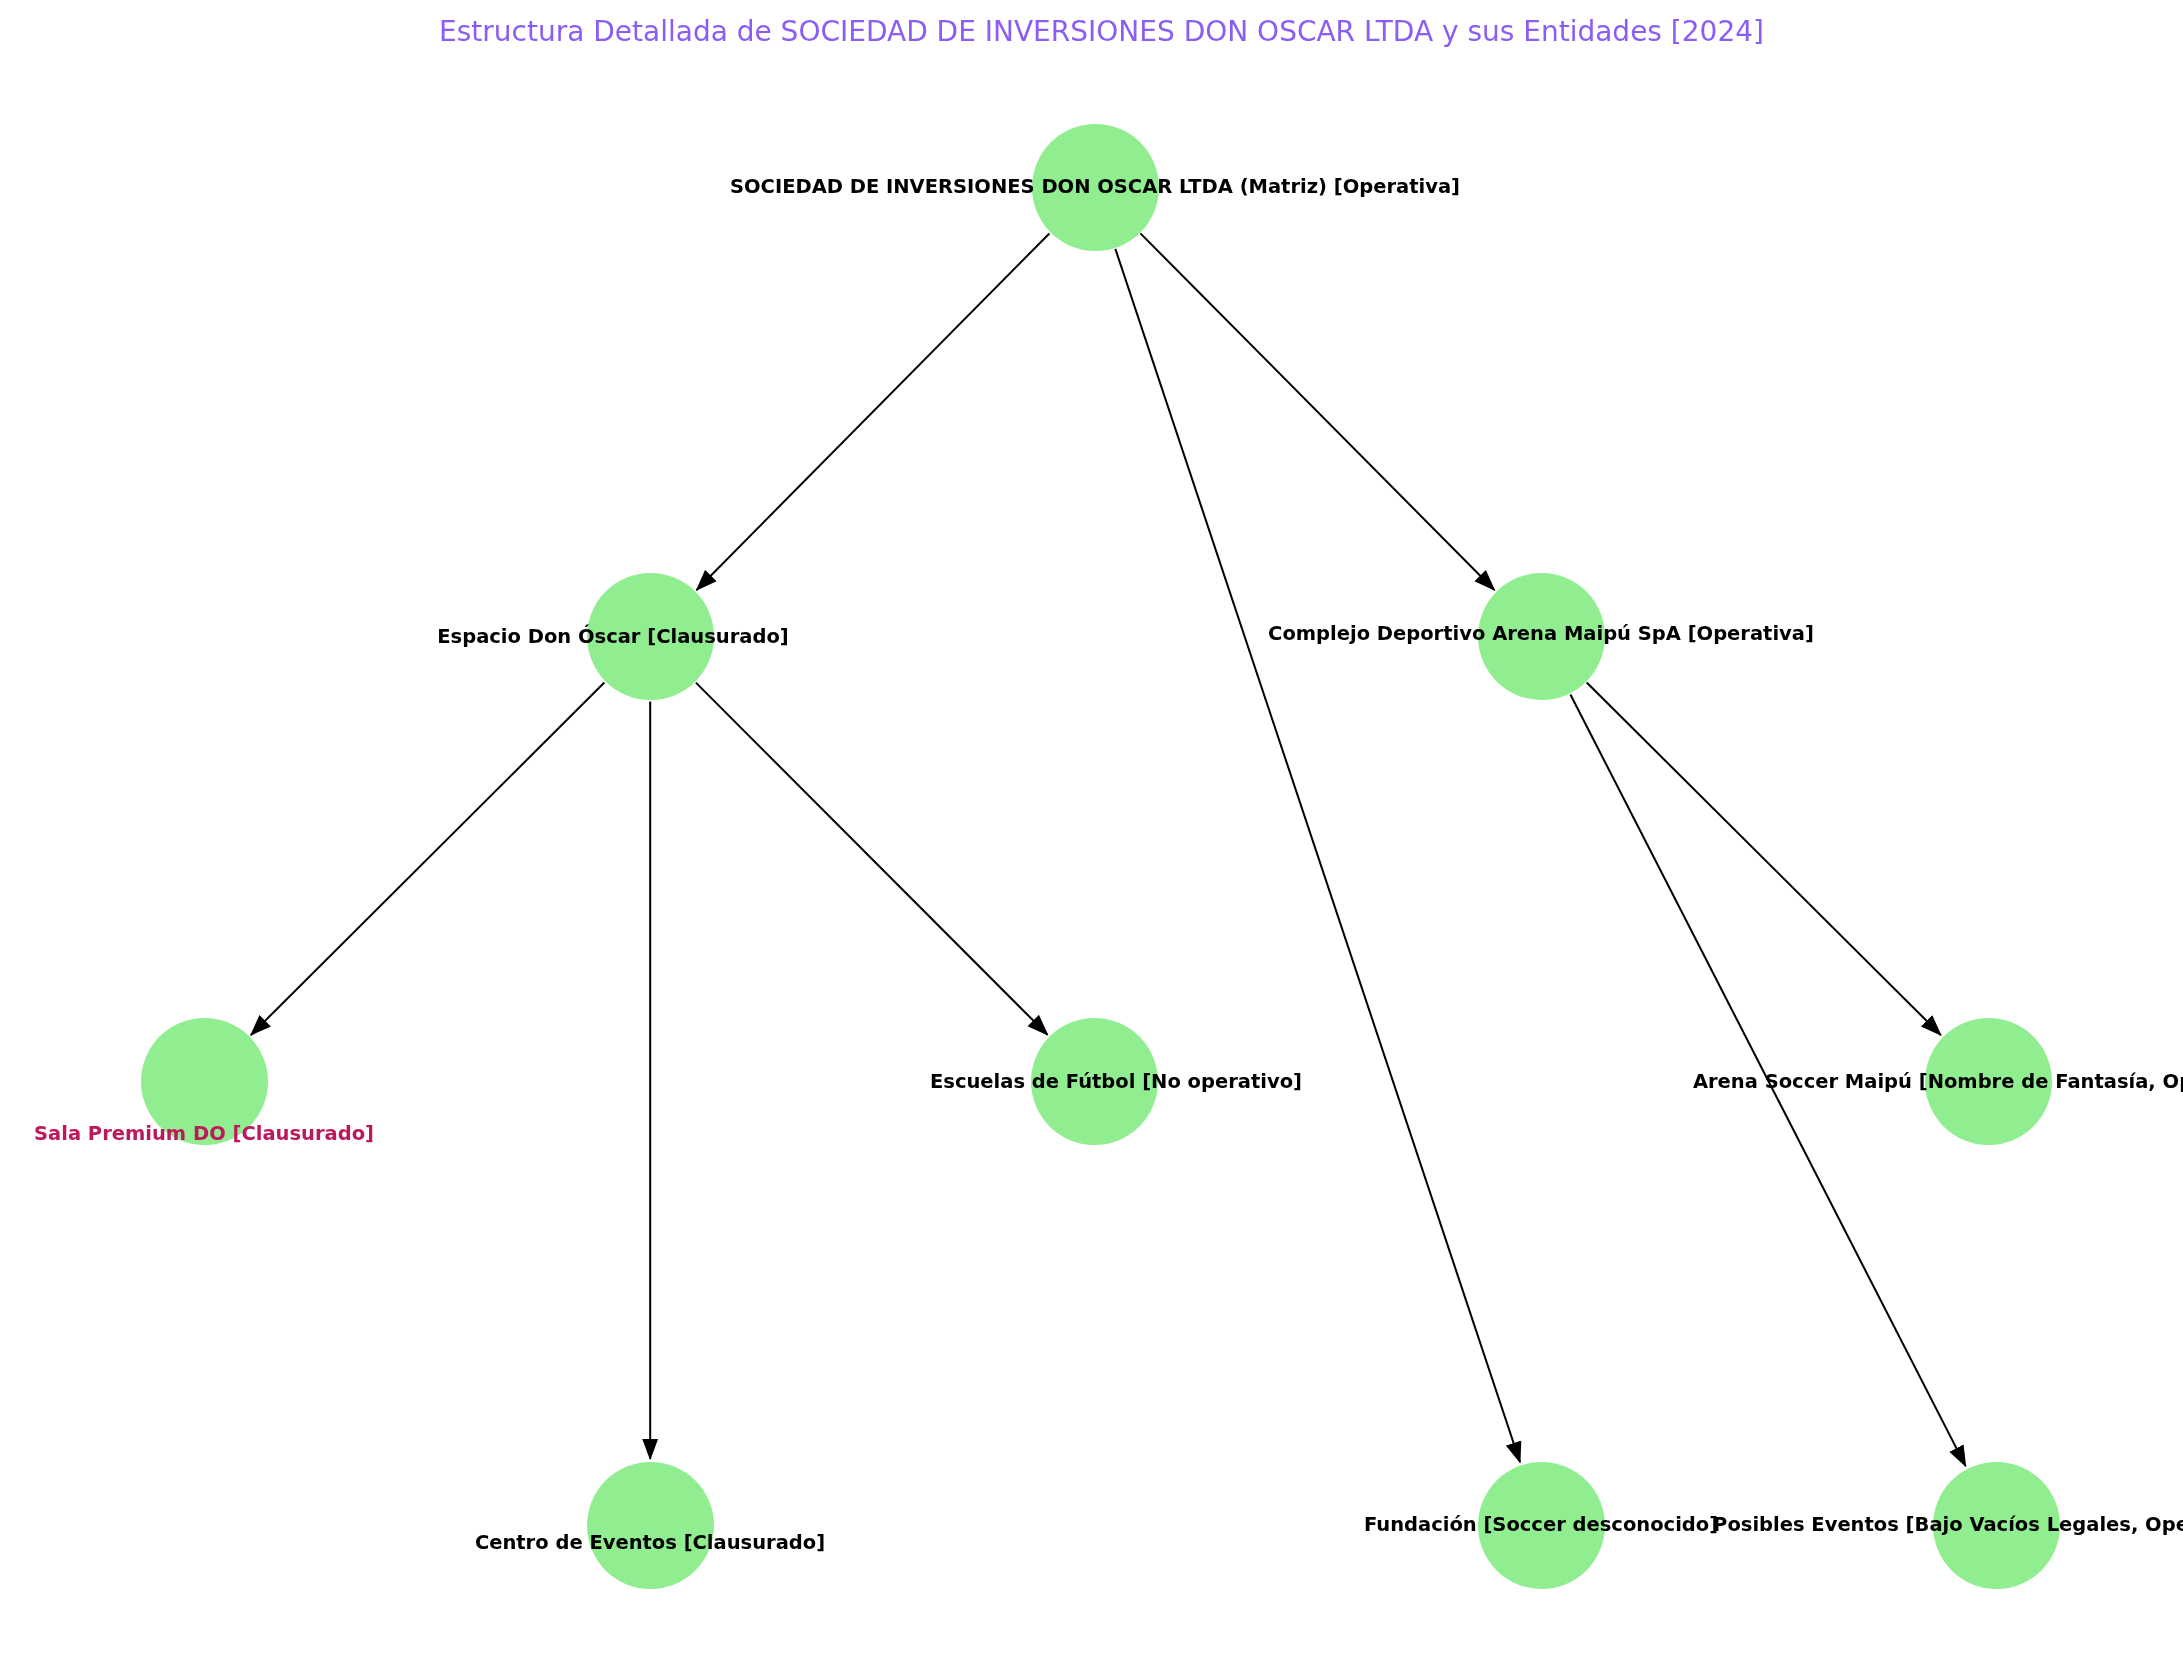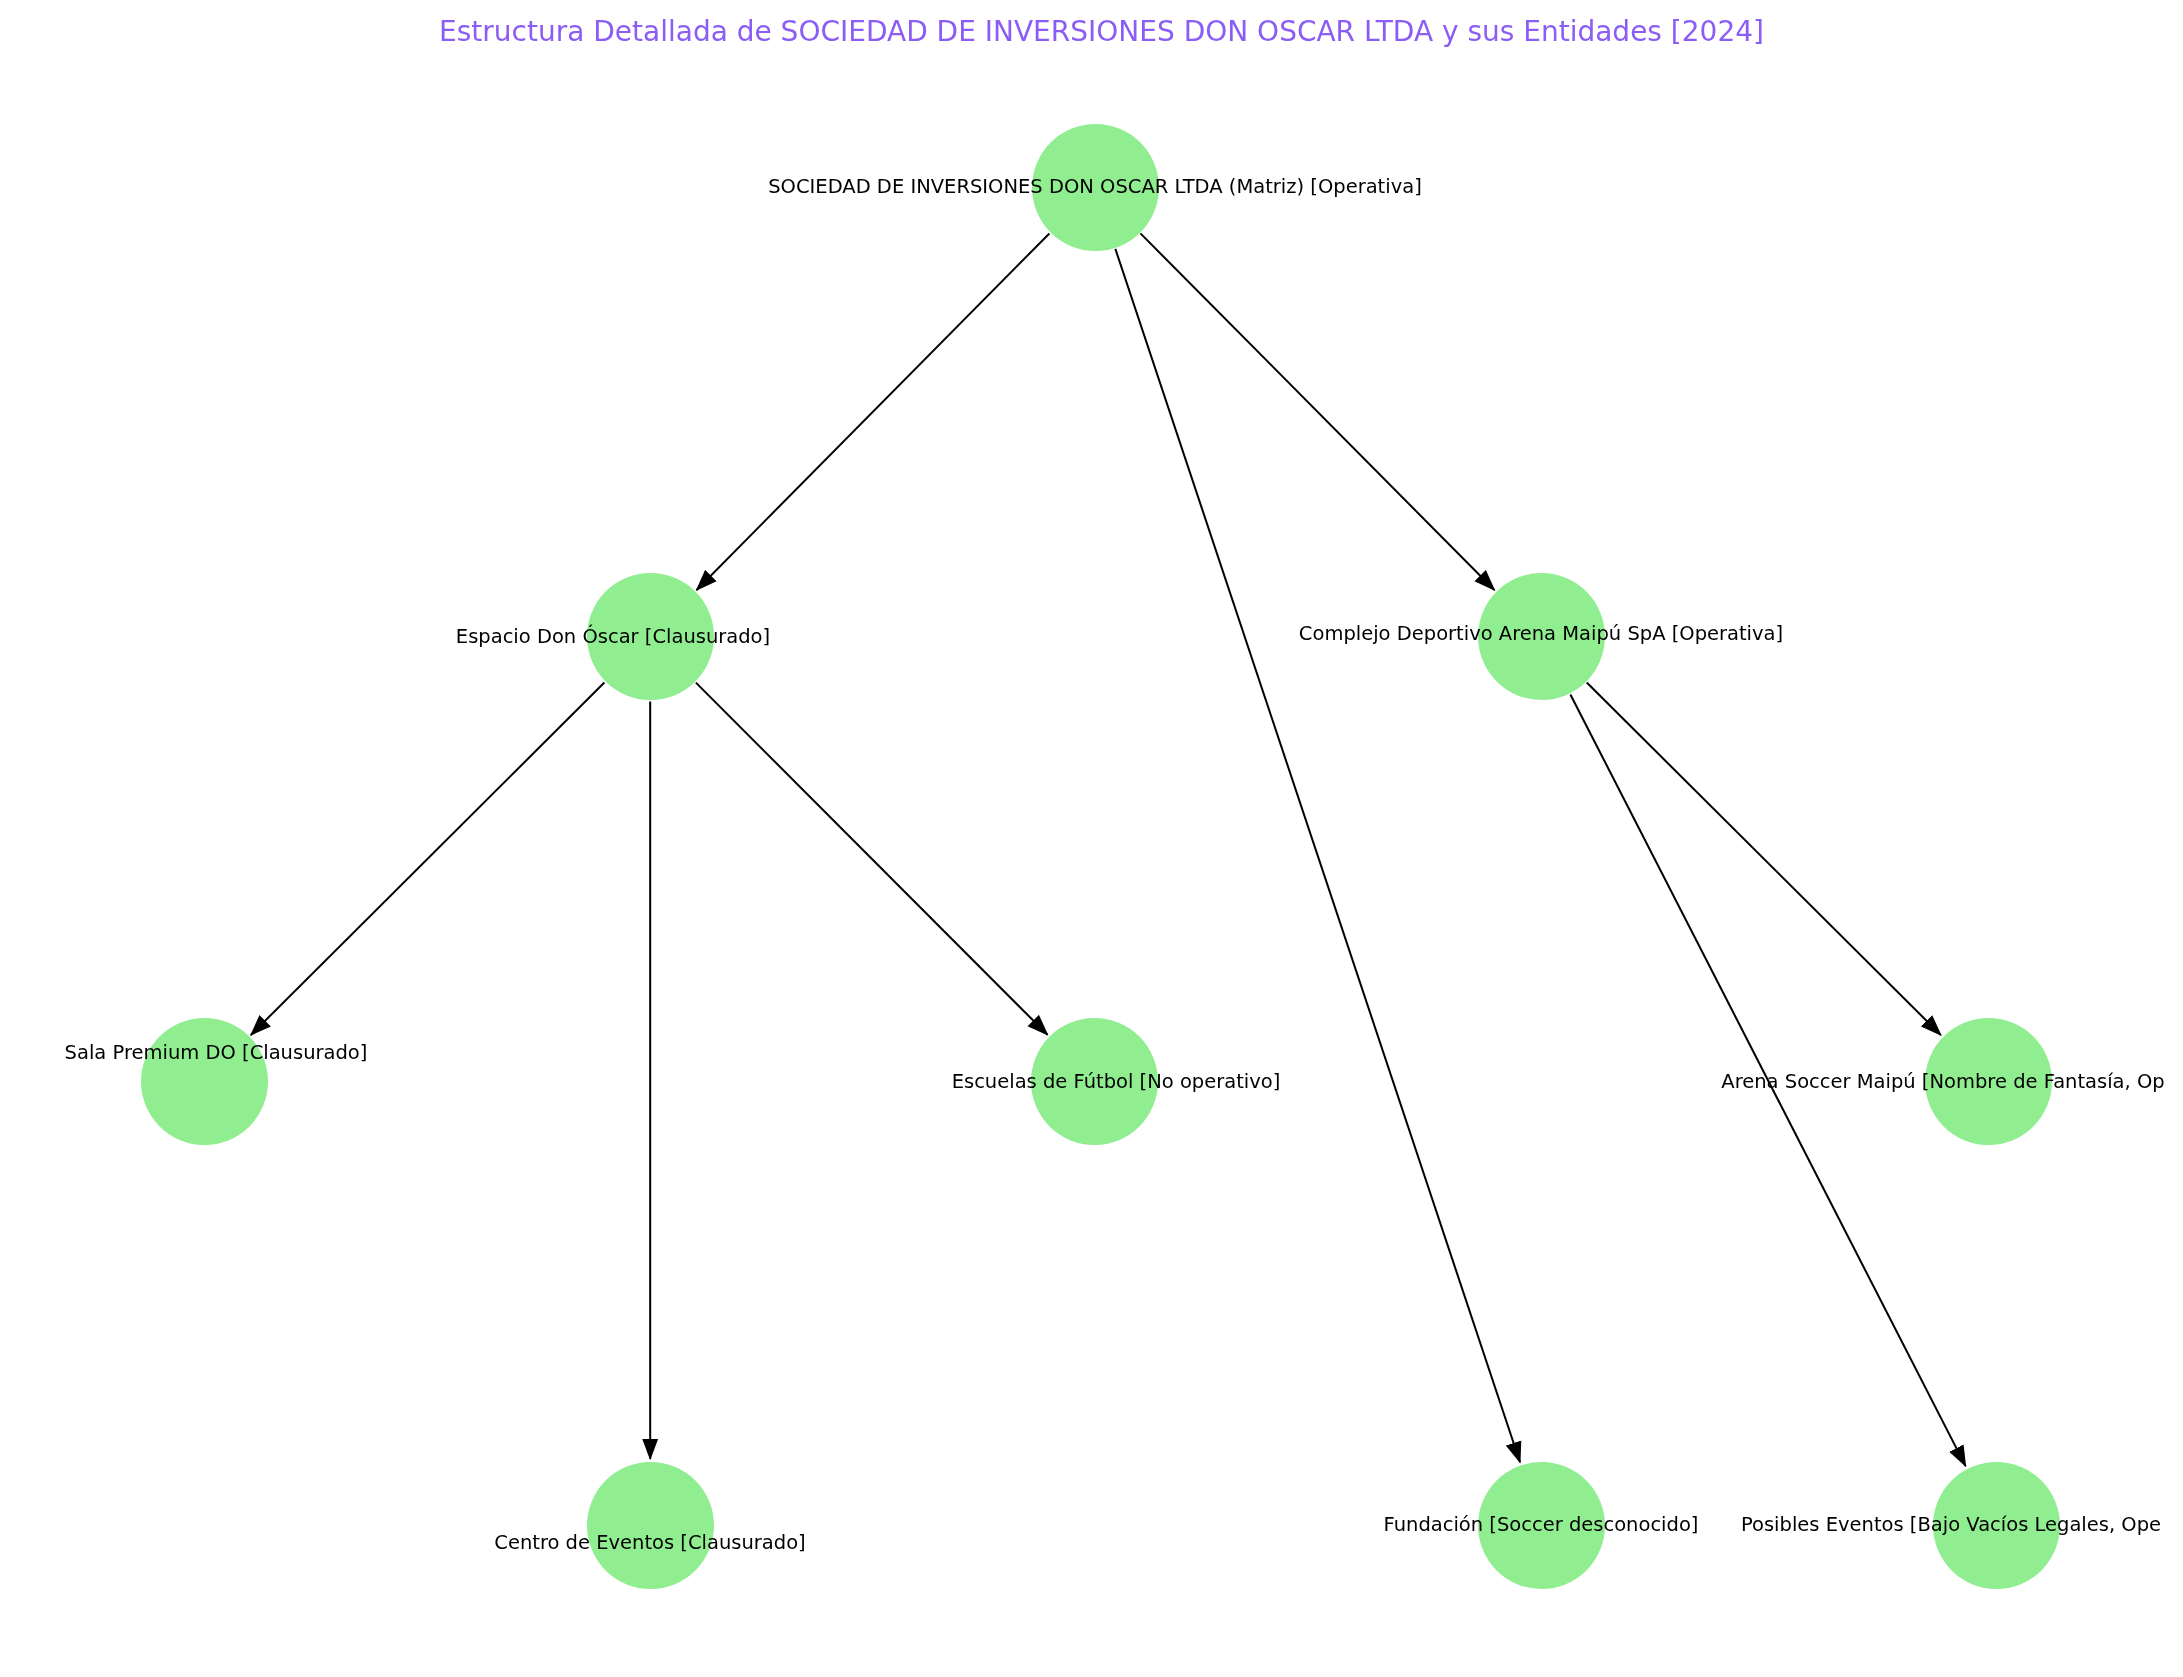--- a/index.html
+++ b/index.html
@@ -38,21 +38,21 @@
     position: absolute;
     width: 127px;
     height: 127px;
     border-radius: 50%;
   }
 
   .node-label {
     position: absolute;
     transform: translate(-50%, -50%);
     font-size: 19.5px;
-    font-weight: 400;
+    font-weight: 700;
     color: #000000;
     white-space: nowrap;
     line-height: 1.25;
   }
 </style>
 </head>
 <body>
 
 <main class="canvas">
   <h1 class="diagram-title">Estructura Detallada de SOCIEDAD DE INVERSIONES DON OSCAR LTDA y sus Entidades [2024]</h1>
@@ -76,21 +76,21 @@
   </svg>
 
   <div id="node-layer">
       <div class="graph-node" style="left: 1032px; top: 124px; background: rgb(144, 238, 144);"></div>
       <div class="node-label" style="left: 1095px; top: 187px; color: rgb(0, 0, 0);">SOCIEDAD DE INVERSIONES DON OSCAR LTDA (Matriz) [Operativa]</div>
       <div class="graph-node" style="left: 587px; top: 573px; background: rgb(144, 238, 144);"></div>
       <div class="node-label" style="left: 613px; top: 637px; color: rgb(0, 0, 0);">Espacio Don Óscar [Clausurado]</div>
       <div class="graph-node" style="left: 1478px; top: 573px; background: rgb(144, 238, 144);"></div>
       <div class="node-label" style="left: 1541px; top: 634px; color: rgb(0, 0, 0);">Complejo Deportivo Arena Maipú SpA [Operativa]</div>
       <div class="graph-node" style="left: 141px; top: 1018px; background: rgb(144, 238, 144);"></div>
-      <div class="node-label" style="left: 204px; top: 1053px; color: #000000; margin-left: 12px;">Sala Premium DO [Clausurado]</div>
+      <div class="node-label" style="left: 204px; top: 1134px; color: #be185d;">Sala Premium DO [Clausurado]</div>
       <div class="graph-node" style="left: 1031px; top: 1018px; background: rgb(144, 238, 144);"></div>
       <div class="node-label" style="left: 1094px; top: 1082px; color: rgb(0, 0, 0); margin-left: 22px;">Escuelas de Fútbol [No operativo]</div>
       <div class="graph-node" style="left: 1925px; top: 1018px; background: rgb(144, 238, 144);"></div>
       <div class="node-label" style="left: 1943px; top: 1082px; color: rgb(0, 0, 0);">Arena Soccer Maipú [Nombre de Fantasía, Op</div>
       <div class="graph-node" style="left: 587px; top: 1462px; background: rgb(144, 238, 144);"></div>
       <div class="node-label" style="left: 650px; top: 1543px; color: rgb(0, 0, 0);">Centro de Eventos [Clausurado]</div>
       <div class="graph-node" style="left: 1478px; top: 1462px; background: rgb(144, 238, 144);"></div>
       <div class="node-label" style="left: 1541px; top: 1525px; color: rgb(0, 0, 0);">Fundación [Soccer desconocido]</div>
       <div class="graph-node" style="left: 1933px; top: 1462px; background: rgb(144, 238, 144);"></div>
       <div class="node-label" style="left: 1951px; top: 1525px; color: rgb(0, 0, 0);">Posibles Eventos [Bajo Vacíos Legales, Ope</div>

